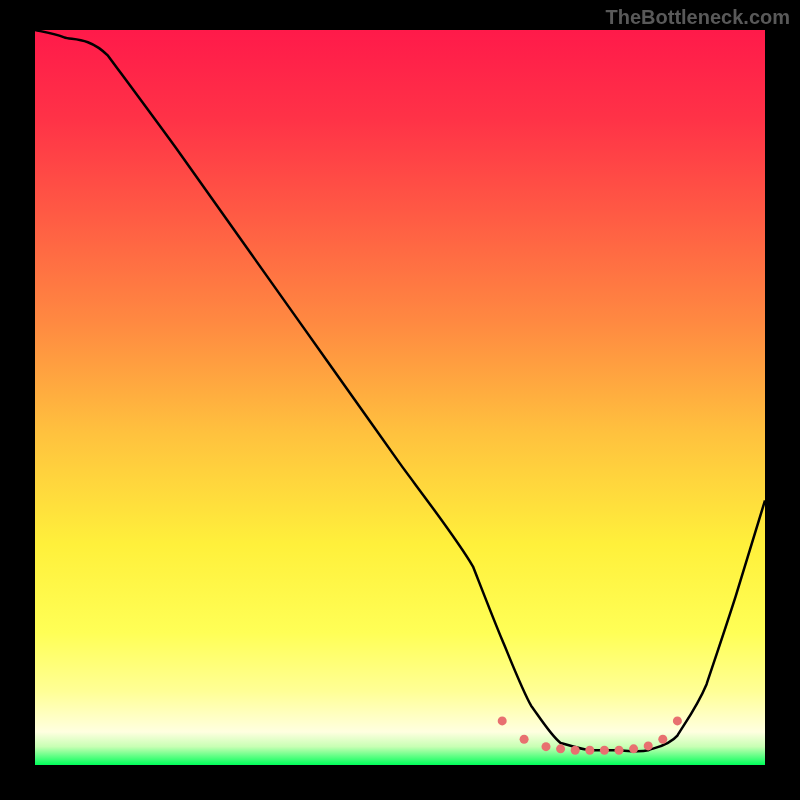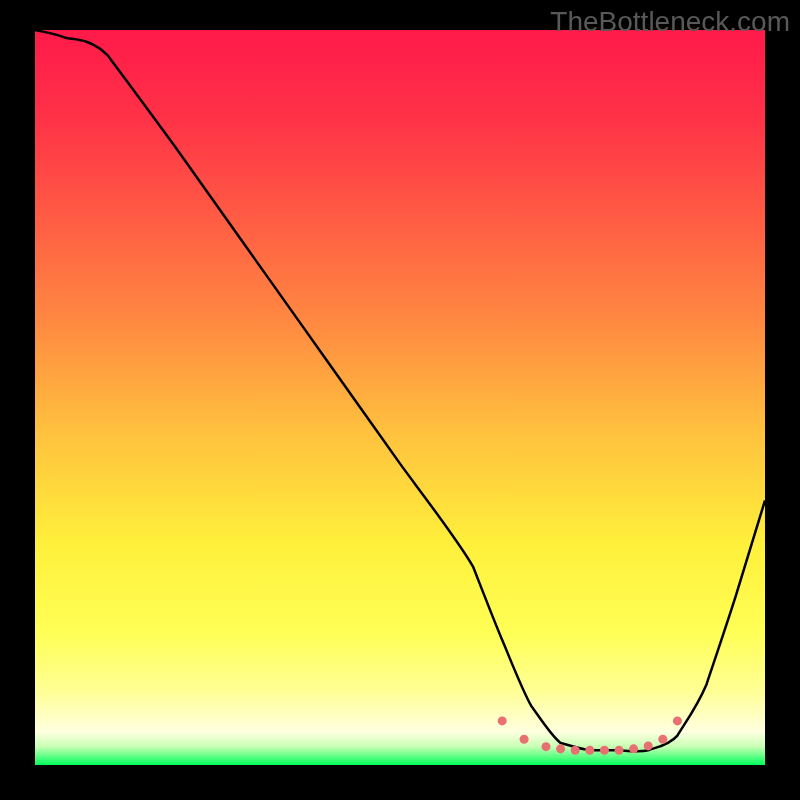--- a/index.html
+++ b/index.html
@@ -9,22 +9,22 @@
     width: 800px;
     height: 800px;
     position: relative;
     font-family: Arial, sans-serif;
   }
   .watermark {
     position: absolute;
     top: 6px;
     right: 10px;
     color: #595959;
-    font-size: 28px;
-    font-weight: normal;
+    font-size: 20px;
+    font-weight: bold;
     z-index: 10;
   }
   .plot-area {
     position: absolute;
     left: 35px;
     top: 30px;
     width: 730px;
     height: 735px;
   }
   svg {

